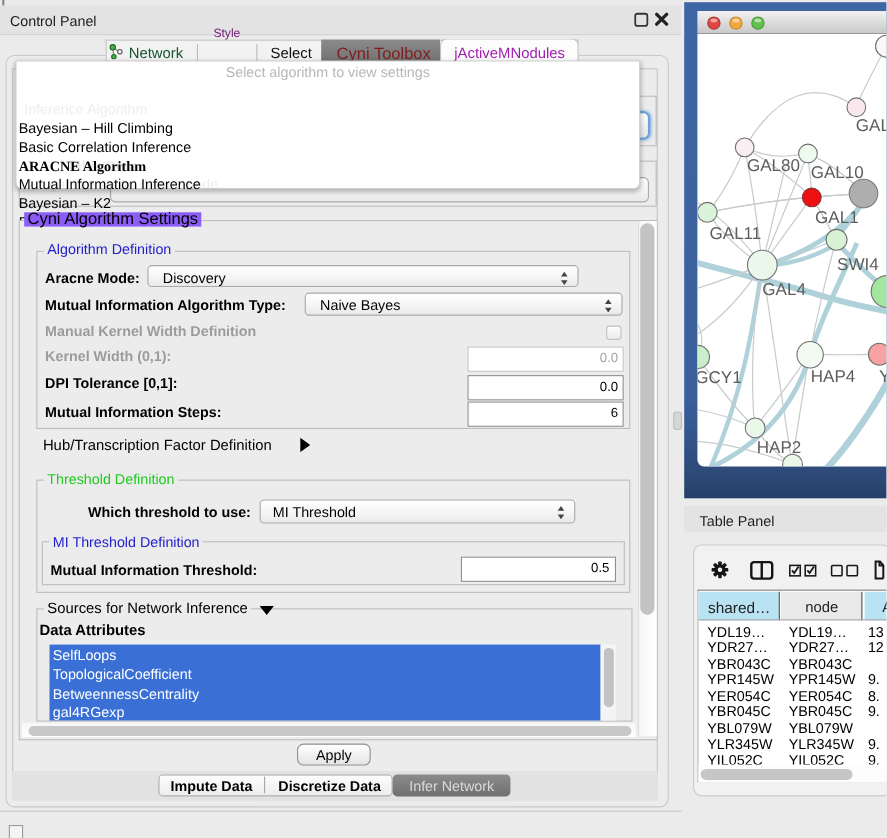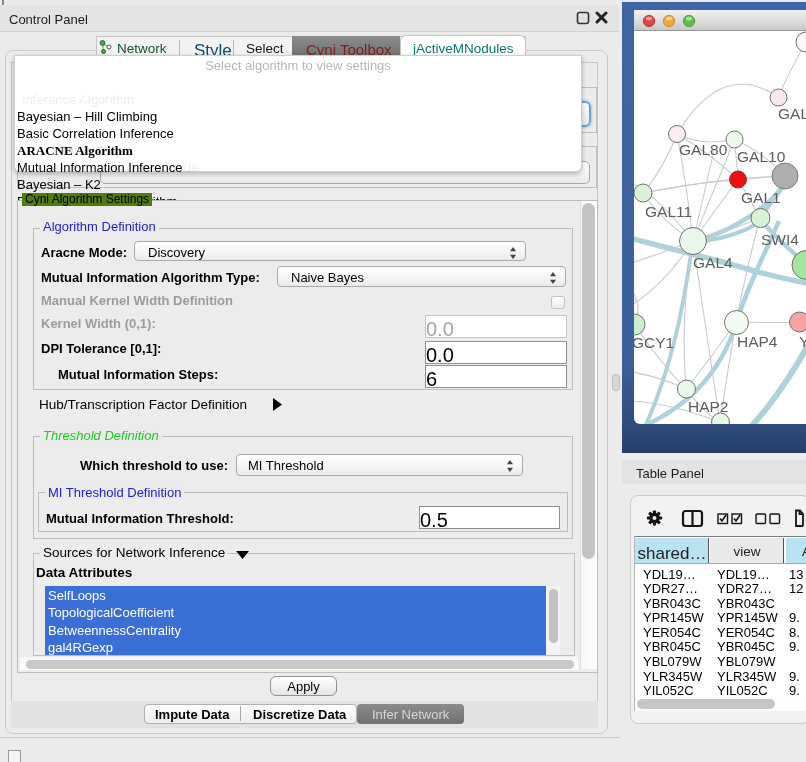--- a/index.html
+++ b/index.html
@@ -6,21 +6,21 @@
 html,body { width:806px; height:762px; overflow:hidden; }
 body { font-family:"Liberation Sans", sans-serif; background:#ebebeb; position:relative; }
 .abs { position:absolute; }
 .bold { font-weight:bold;font-family:Liberation Serif, serif; }
 .grp { position:absolute; border:1px solid #bdbdbd; }
 .grplbl { position:absolute; background:#ebebeb; padding:0 3px; font-size:13px; line-height:13px; }
 .combo { position:absolute; border:1px solid #a9a9a9; border-radius:4px;
   background:linear-gradient(#ffffff, #f4f4f4 60%, #e9e9e9); font-size:13px; color:#000; }
 .combo .ctext { position:absolute; left:13px; top:3px; }
 .combo .spin { position:absolute; right:8px; top:5px; width:8px; height:12px; }
-.tfield { position:absolute; background:#fff; font-size:20px; color:#000; text-align:left; }
+.tfield { position:absolute; background:#fff; font-size:12px; color:#000; text-align:right; }
 .lbl { position:absolute; font-size:13px; font-weight:bold; color:#000; white-space:nowrap; }
 .dis { color:#9b9b9b; }
 </style>
 </head>
 <body>
 
 <div class="abs" style="left:0;top:0;width:620px;height:738px;background:#ebebeb;border-bottom:1px solid #c9c9c9;"></div>
 <div class="abs" style="left:2px;top:0;width:2px;height:6px;background:#8a8a8a;"></div>
 
 <div class="abs" style="left:0;top:5px;width:619px;height:27px;background:#e3e3e3;border-bottom:1px solid #d2d2d2;"></div>
@@ -39,25 +39,25 @@
 <div class="abs" style="left:400px;top:35px;width:126px;height:24px;background:#fdfdfd;border:1px solid #c4c4c4;border-bottom:none;border-radius:6px 6px 0 0;"></div>
 <svg class="abs" style="left:99px;top:40px;" width="13" height="14" viewBox="0 0 13 14">
   <line x1="3.5" y1="3.5" x2="10" y2="7" stroke="#888" stroke-width="1"></line>
   <line x1="3.5" y1="3.5" x2="4.5" y2="11.5" stroke="#888" stroke-width="1"></line>
   <circle cx="3.5" cy="3" r="2.4" fill="#4caf50" stroke="#1a6b1a"></circle>
   <circle cx="10" cy="7" r="2" fill="#fff" stroke="#555"></circle>
   <circle cx="4.5" cy="11.5" r="2" fill="#4caf50" stroke="#1a6b1a"></circle>
 </svg>
 <div class="abs" style="left:117px;top:41px;font-size:13.5px;color:#14532d;">Network</div>
 <div class="abs" style="left:179px;top:40px;width:1px;height:16px;background:#bbb;"></div>
-<div class="abs" style="left:194px;top:41px;font-size:17px;color:#0c4a6e;">Style</div>
+<div class="abs" style="left:194px;top:25px;font-size:11px;color:#701a75;">Style</div>
 <div class="abs" style="left:233px;top:40px;width:1px;height:16px;background:#bbb;"></div>
 <div class="abs" style="left:246px;top:41px;font-size:13.5px;color:#111;">Select</div>
 <div class="abs" style="left:306px;top:41px;font-size:15px;color:#7f1d1d;">Cyni Toolbox</div>
-<div class="abs" style="left:413px;top:41px;font-size:13.5px;color:#0f766e;">jActiveMNodules</div>
+<div class="abs" style="left:413px;top:41px;font-size:13.5px;color:#a21caf;">jActiveMNodules</div>
 
 <div class="grp" style="left:17px;top:87px;width:580px;height:46px;"></div>
 <div class="abs" style="left:100px;top:101px;width:491px;height:26px;border:2px solid #6ba3dc;border-radius:6px;box-shadow:0 0 3px #6ba3dc;background:linear-gradient(#fff,#e9e9e9);"></div>
 <div class="grp" style="left:17px;top:146px;width:580px;height:42px;"></div>
 <div class="abs" style="left:100px;top:161px;width:490px;height:23px;border:1px solid #a9a9a9;border-radius:5px;background:linear-gradient(#fff,#e9e9e9);"></div>
 
 <div class="abs" style="left:14px;top:55px;width:568px;height:117px;background:#fff;border:1px solid #cfcfcf;border-radius:0 0 6px 6px;box-shadow:0 2px 5px rgba(0,0,0,0.28);"></div>
 <div class="abs" style="left:22px;top:92px;font-size:13px;color:rgba(60,60,90,0.09);font-weight:normal;">Inference Algorithm</div>
 <div class="abs" style="left:60px;top:143px;font-size:13px;color:rgba(60,60,90,0.09);font-weight:bold;">Table Data</div>
 <div class="abs" style="left:45px;top:160px;font-size:13px;color:rgba(60,60,90,0.09);">gal filtered on default node</div>
@@ -65,21 +65,21 @@
 <div class="abs" style="left:17px;top:72px;font-size:13px;color:#000;line-height:17px;margin-top:36px;">
 Bayesian – Hill Climbing<br>
 Basic Correlation Inference<br>
 <span class="bold">ARACNE Algorithm</span><br>
 Mutual Information Inference<br>
 Bayesian – K2<br>
 Dream8 DC_TDC Algorithm
 </div>
 
 <div class="grp" style="left:17px;top:200px;width:581px;height:473px;background:#ececec;"></div>
-<div class="grplbl" style="left:22px;top:192.5px;background:#4d7c0f;font-size:12px;">Cyni Algorithm Settings</div>
+<div class="grplbl" style="left:22px;top:192.5px;background:#8b5cf6;font-size:15px;">Cyni Algorithm Settings</div>
 
 <div class="grp" style="left:33px;top:227.5px;width:540px;height:162.5px;"></div>
 <div class="grplbl" style="left:40px;top:219.5px;color:#2222cc;">Algorithm Definition</div>
 
 <div class="lbl" style="left:41px;top:245px;">Aracne Mode:</div>
 <div class="combo" style="left:134px;top:241px;width:392px;height:20px;">
     <span class="ctext">Discovery</span>
   <svg class="spin" viewBox="0 0 9 14">
       <path d="M4.5 0 L8 5 L1 5 Z" fill="#444"></path>
       <path d="M4.5 14 L8 9 L1 9 Z" fill="#444"></path>
@@ -97,30 +97,30 @@
 
 <div class="lbl dis" style="left:41px;top:293px;">Manual Kernel Width Definition</div>
 <div class="abs" style="left:551px;top:296px;width:14px;height:13px;border:1px solid #c2c2c2;border-radius:3px;background:linear-gradient(#fdfdfd,#ececec);"></div>
 
 <div class="lbl dis" style="left:41px;top:316px;">Kernel Width (0,1):</div>
 <div class="tfield" style="left:425px;top:315px;width:142px;height:23px;border:1px solid #c4c4c4;color:#a4a4a4;padding:2px 4px 0 0;">0.0</div>
 
 <div class="lbl" style="left:41px;top:341px;">DPI Tolerance [0,1]:</div>
 <div class="tfield" style="left:425px;top:341px;width:142px;height:23px;border:1px solid #8f8f8f;padding:2px 4px 0 0;">0.0</div>
 
-<div class="lbl" style="left:58px;top:367px;">Mutual Information Steps:</div>
+<div class="lbl" style="left:41px;top:367px;">Mutual Information Steps:</div>
 <div class="tfield" style="left:425px;top:365px;width:142px;height:23px;border:1px solid #8f8f8f;padding:2px 4px 0 0;">6</div>
 
 <div class="abs" style="left:39px;top:397px;font-size:13.5px;color:#000;">Hub/Transcription Factor Definition</div>
 <svg class="abs" style="left:272px;top:398px;" width="11" height="13" viewBox="0 0 11 13">
     <path d="M1 0 L10 6.5 L1 13 Z" fill="#000"></path>
   </svg>
 
 <div class="grp" style="left:33px;top:436px;width:540px;height:103px;"></div>
-<div class="grplbl" style="left:40px;top:429px;color:#1ecb1e;font-style:italic;">Threshold Definition</div>
+<div class="grplbl" style="left:40px;top:429px;color:#1ecb1e;">Threshold Definition</div>
 
 <div class="lbl" style="left:80px;top:458px;">Which threshold to use:</div>
 <div class="combo" style="left:236px;top:454px;width:287px;height:22px;">
     <span class="ctext" style="left:11px;">MI Threshold</span>
   <svg class="spin" viewBox="0 0 9 14">
       <path d="M4.5 0 L8 5 L1 5 Z" fill="#444"></path>
       <path d="M4.5 14 L8 9 L1 9 Z" fill="#444"></path>
     </svg>
   </div>
 
@@ -280,22 +280,22 @@
     <path d="M158 17 L151 17 L151 1.5 L155 1.5 L158 5 L158 17 M154.5 1.5 L154.5 5.2 L158 5.2" stroke-width="1.8"></path>
   </g>
 </svg>
 
 <div class="abs" style="left:634px;top:536px;width:172px;height:175px;background:#fff;border:1px solid #b5b5b5;border-top:1.5px solid #7d7d7d;border-right:none;"></div>
 <div class="abs" style="left:635px;top:538px;width:74px;height:26px;background:#b9e2f3;border-right:1.5px solid #4e565c;"></div>
 <div class="abs" style="left:710px;top:538px;width:74px;height:26px;background:#e9e9e9;border-right:1.5px solid #4e565c;"></div>
 <div class="abs" style="left:786px;top:538px;width:20px;height:26px;background:#b9e2f3;"></div>
 <div class="abs" style="left:802px;top:544px;font-size:13.5px;color:#222;">Av</div>
 <div class="abs" style="left:635px;top:563px;width:171px;height:1px;background:#a8a8a8;"></div>
-<div class="abs" style="left:635px;top:544px;width:74px;text-align:center;font-size:17px;color:#222;">shared…</div>
-<div class="abs" style="left:709px;top:544px;width:76px;text-align:center;font-size:13.5px;color:#222;">view</div>
+<div class="abs" style="left:635px;top:544px;width:74px;text-align:center;font-size:14px;color:#222;">shared…</div>
+<div class="abs" style="left:709px;top:544px;width:76px;text-align:center;font-size:13.5px;color:#222;">node</div>
 <div class="abs" style="left:643px;top:567.5px;font-size:13px;color:#000;line-height:14.6px;white-space:pre;">YDL19…
 YDR27…
 YBR043C
 YPR145W
 YER054C
 YBR045C
 YBL079W
 YLR345W
 YIL052C</div>
 <div class="abs" style="left:717px;top:567.5px;font-size:13px;color:#000;line-height:14.6px;white-space:pre;">YDL19…

